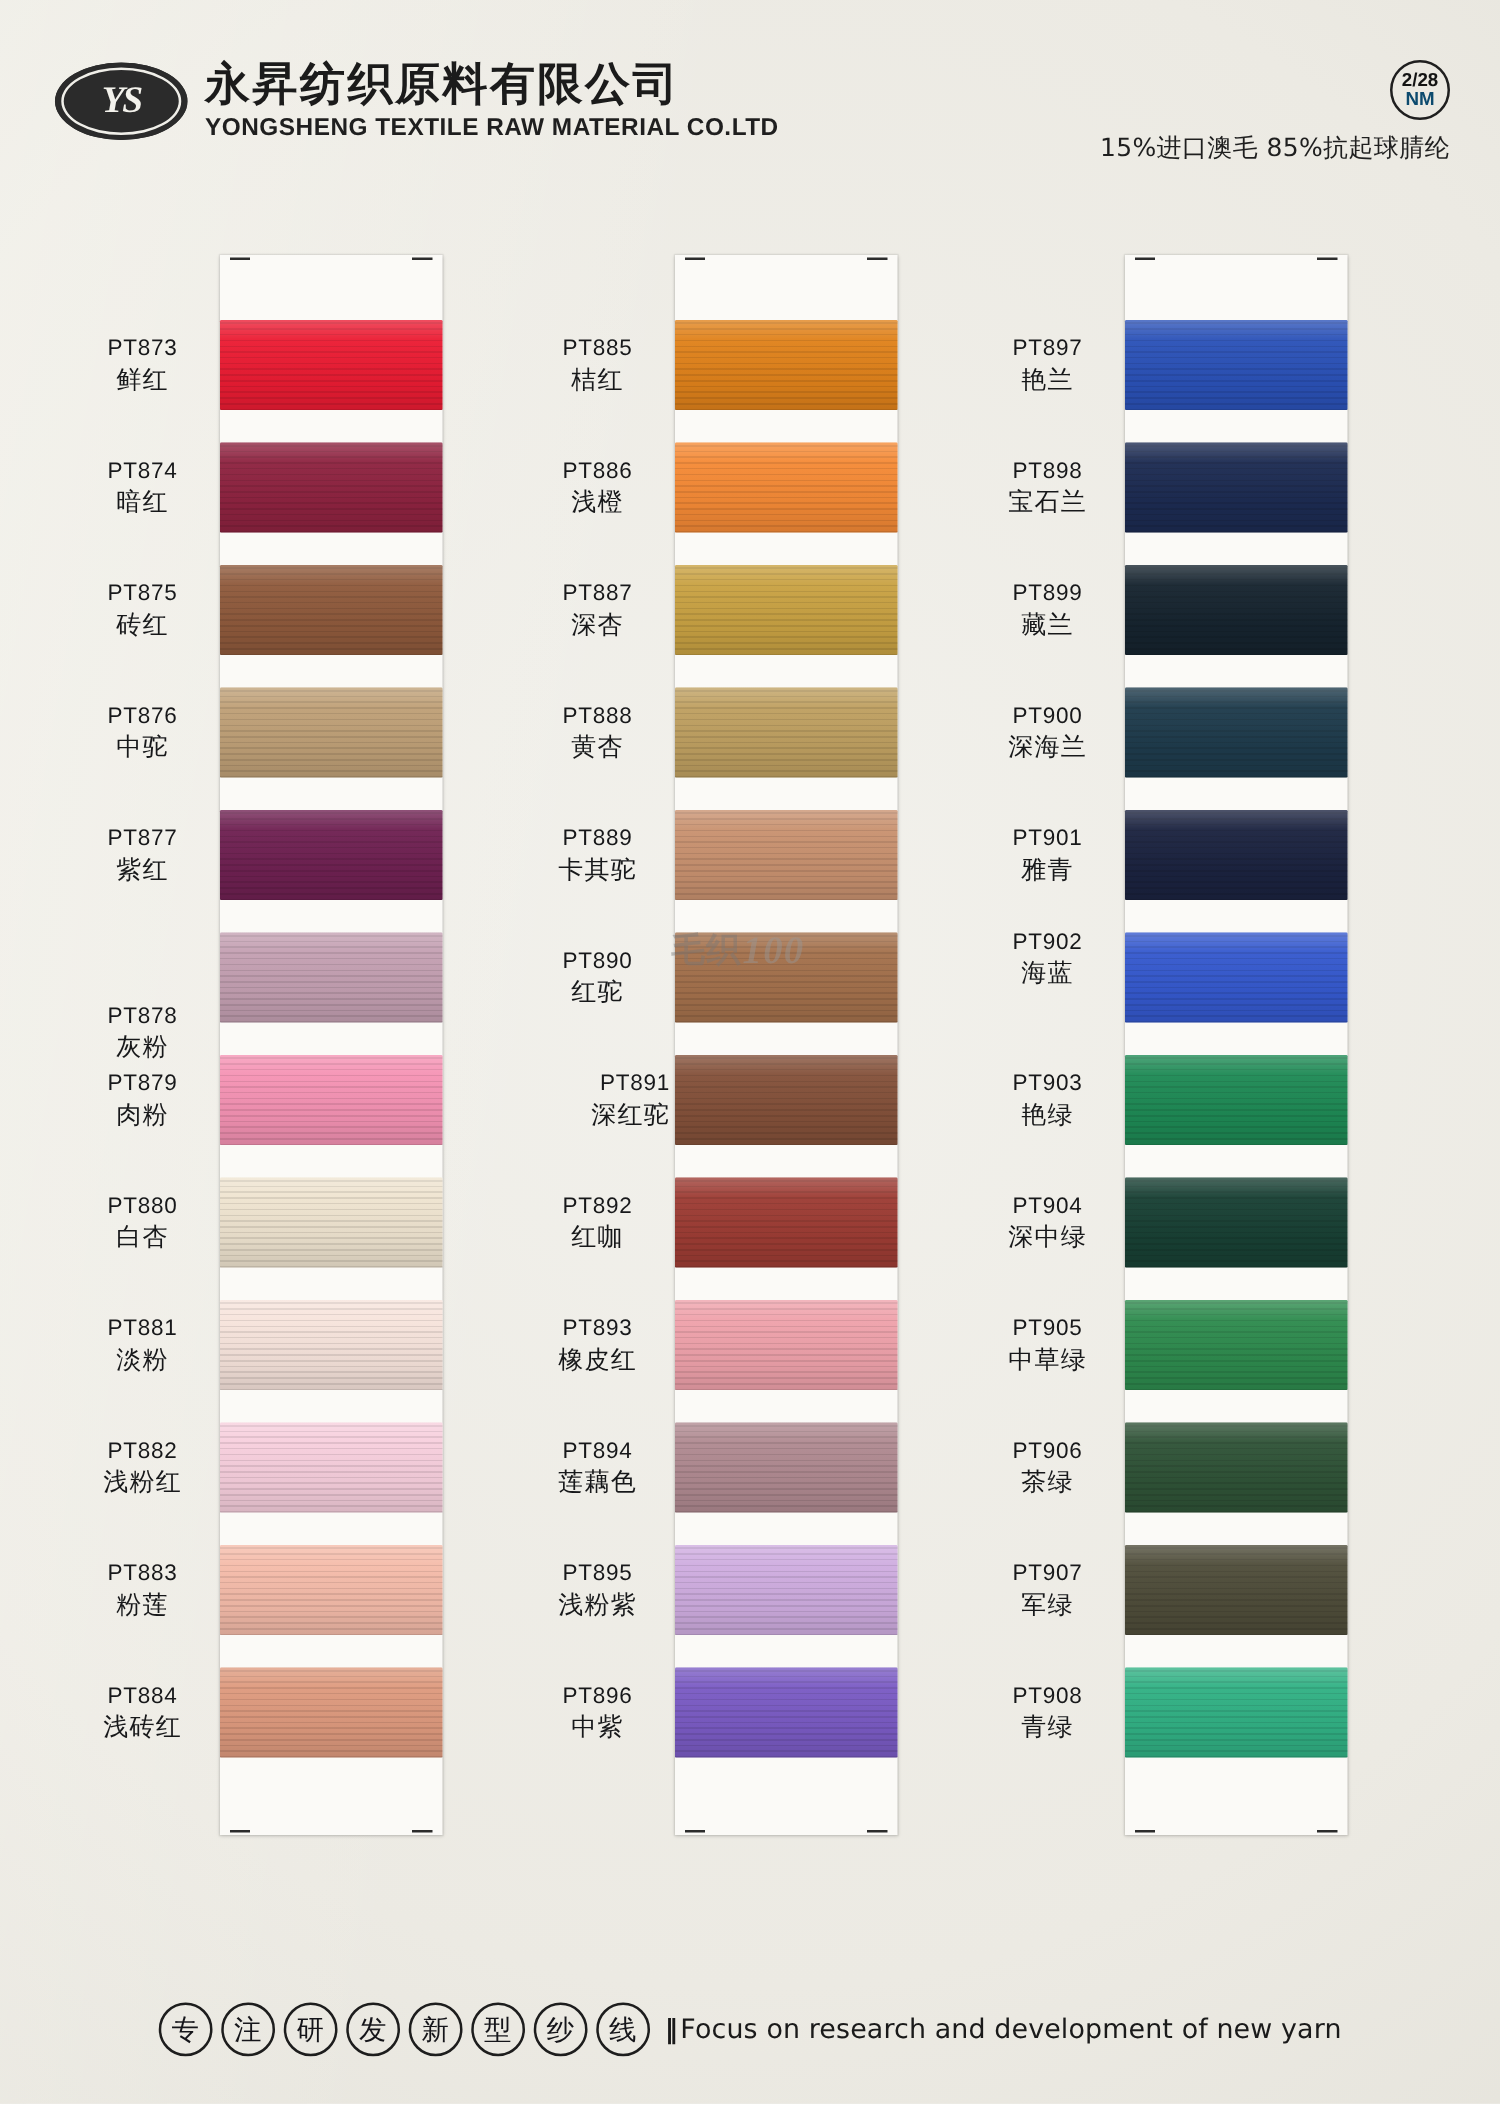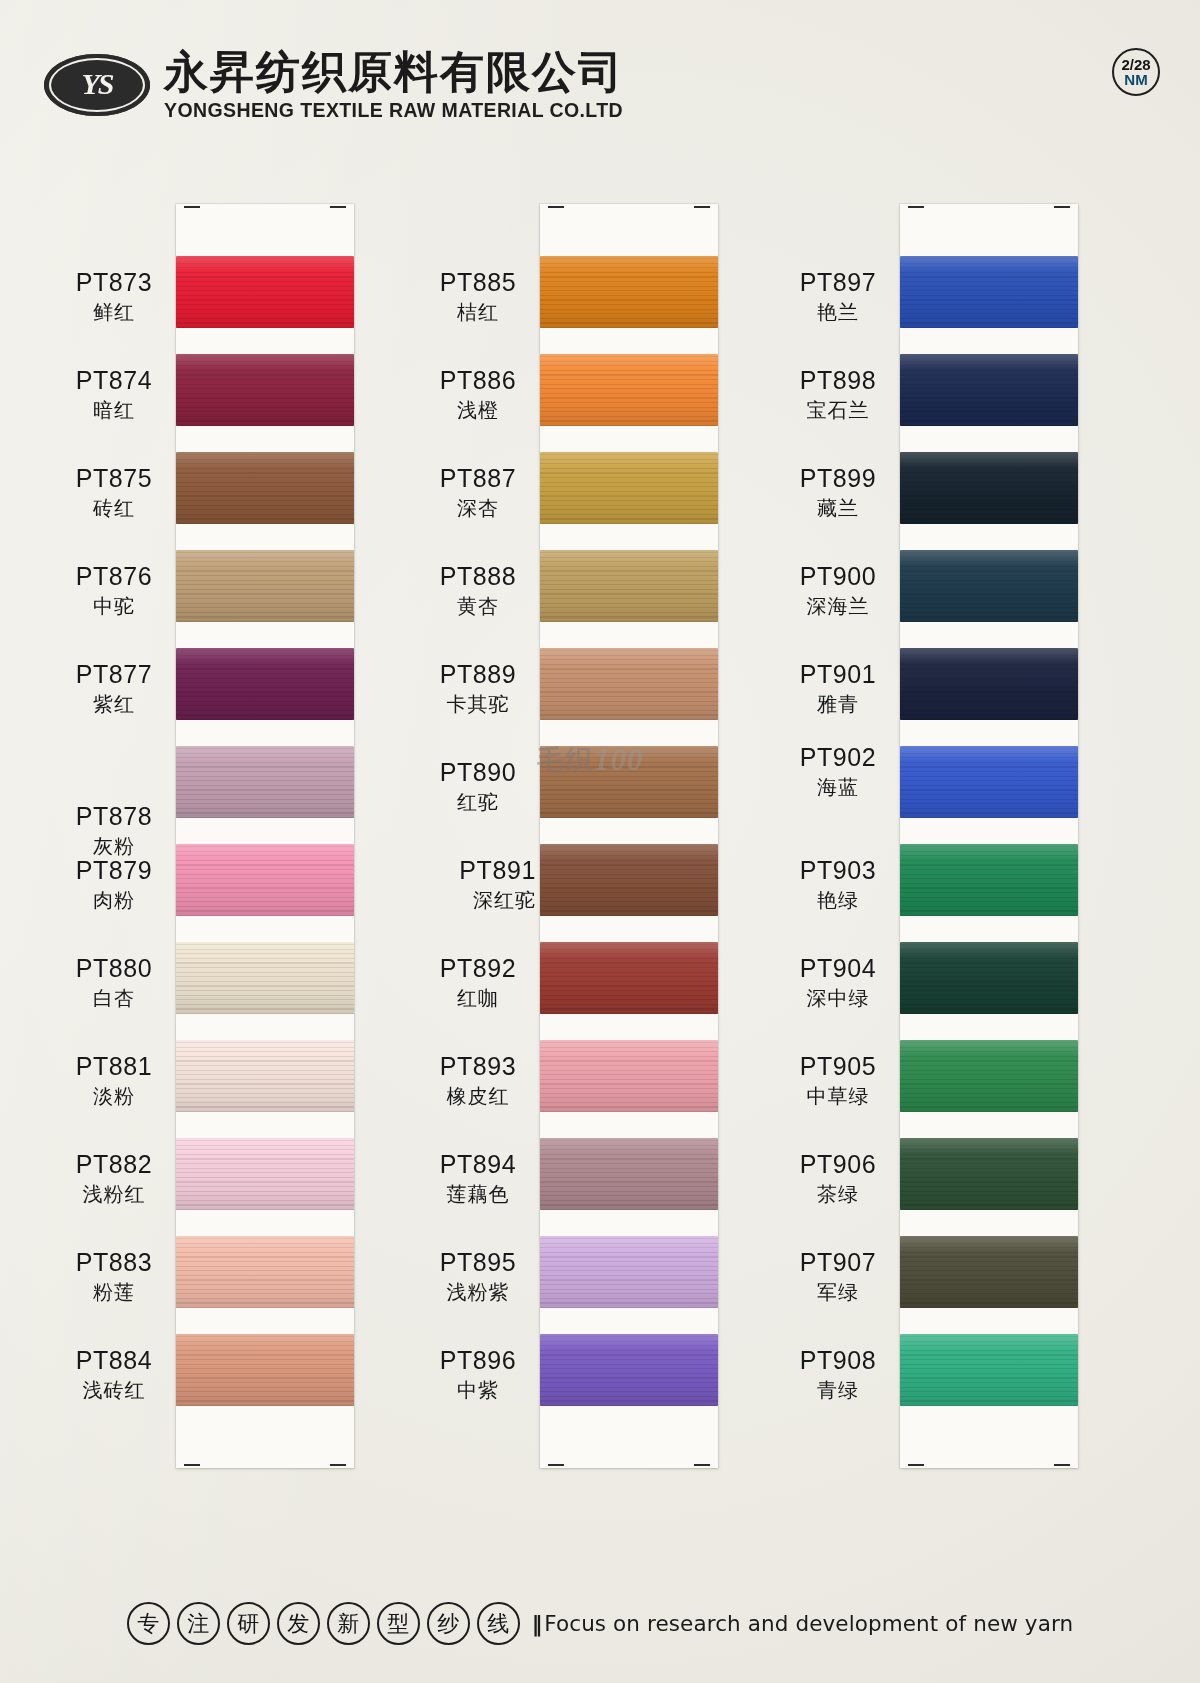--- a/index.html
+++ b/index.html
@@ -39,21 +39,21 @@
     content:"";position:absolute;left:5px;top:4px;right:5px;bottom:4px;
     border-radius:50%;border:2px solid #f0efe9;
   }
   .logo-badge span{
     position:absolute;left:0;right:0;top:50%;transform:translateY(-52%);
     text-align:center;color:#f3f2ec;font-weight:bold;font-size:30px;
     letter-spacing:-2px;font-family:"Liberation Serif",serif;font-style:italic;
   }
   .co-block{display:flex;flex-direction:column;line-height:1;}
   .co-cn{
-    font-size:44px;font-weight:bold;color:#1b1b1b;letter-spacing:2px;
+    font-size:36px;font-weight:bold;color:#1b1b1b;letter-spacing:2px;
     font-family:"DejaVu Sans","Liberation Sans",sans-serif;
   }
   .co-en{
     font-size:19.5px;font-weight:bold;color:#1f1f1f;letter-spacing:.4px;margin-top:7px;
   }
 
   .prod-wrap{
     position:absolute;right:40px;top:48px;text-align:right;
   }
   .prod-line1{display:flex;align-items:center;justify-content:flex-end;gap:10px;}
@@ -120,21 +120,21 @@
     background:linear-gradient(180deg, rgba(255,255,255,.22) 0%, rgba(255,255,255,.04) 22%,
       rgba(0,0,0,.05) 70%, rgba(0,0,0,.13) 100%);
   }
 
   .lbl{
     position:absolute;width:116px;text-align:center;
     line-height:1.18;color:#17181a;
   }
   .col-1 .lbl,.col-2 .lbl{left:0;}
   .col-3 .lbl{left:0;}
-  .lbl .code{font-size:25px;letter-spacing:.6px;display:block;
+  .lbl .code{font-size:18px;letter-spacing:.6px;display:block;
     font-family:"Liberation Sans","DejaVu Sans",sans-serif;}
   .lbl .name{font-size:20px;display:block;margin-top:3px;letter-spacing:1px;
     font-family:"DejaVu Sans","Liberation Sans",sans-serif;}
 
   
   .watermark{
     position:absolute;left:537px;top:742px;
     font-size:27px;font-weight:bold;color:rgba(120,120,120,.42);
     letter-spacing:1px;pointer-events:none;
     font-family:"DejaVu Sans","Liberation Sans",sans-serif;
@@ -181,20 +181,21 @@
     </div>
   </div>
 
   <div class="prod-wrap">
     <div class="prod-line1">
       <div class="nm-badge">
         <b>2/28</b>
         <i>NM</i>
       </div>
     </div>
+    <div class="prod-sub">15%进口澳毛 85%抗起球腈纶</div>
   </div>
 
 </div>
 
 <div class="cols">
   <div class="col col-1">
     <div class="card">
         <div class="card-inner">
           <div class="entry">
             <div class="fuzz-top" style="background: rgb(235, 28, 51);"></div>

